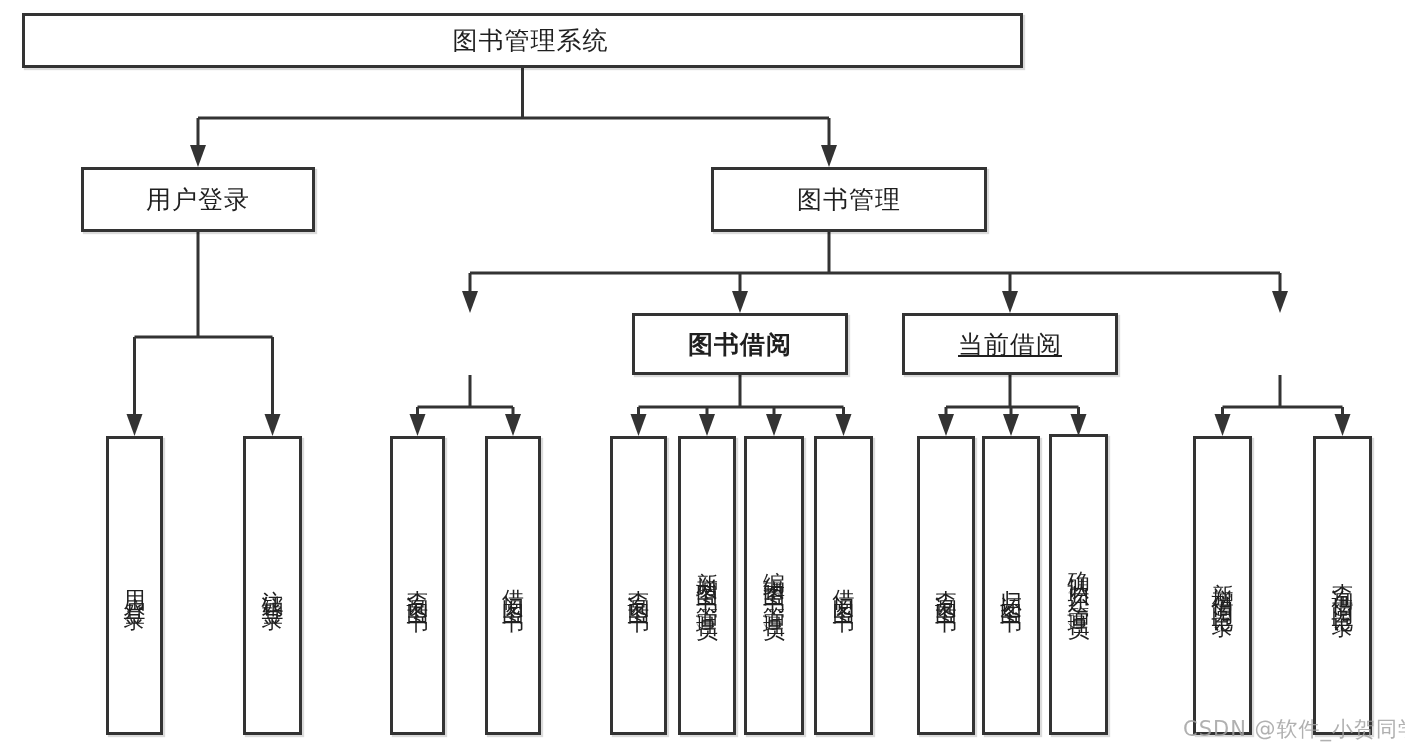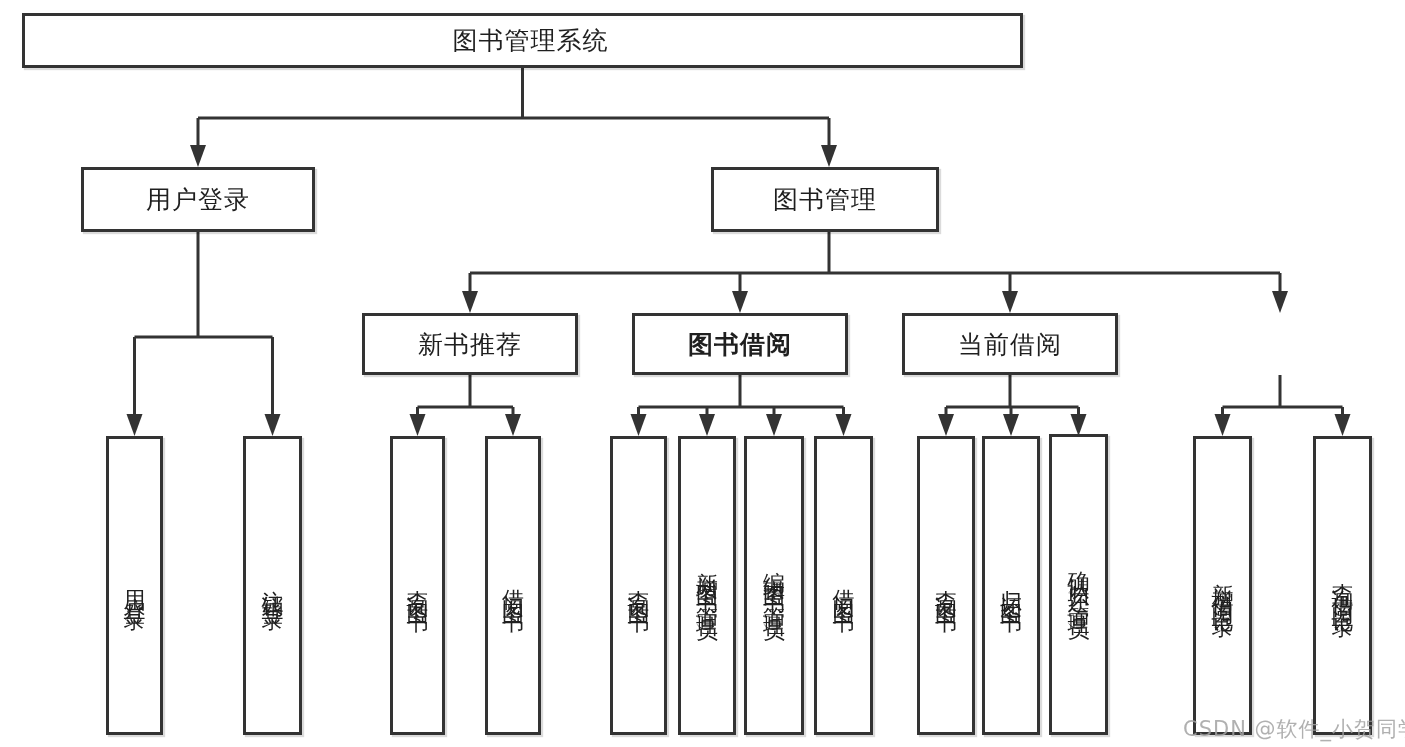--- a/index.html
+++ b/index.html
@@ -83,31 +83,28 @@
     </g>
   </svg>
 
   <div class="box h" style="left:22px;top:13px;width:1001px;height:55px;padding-left:16px;">
     <span class="lbl">图书管理系统</span>
   </div>
 
   <div class="box h" style="left:81px;top:167px;width:234px;height:65px;">
     <span class="lbl">用户登录</span>
   </div>
-  <div class="box h" style="left:711px;top:167px;width:228px;height:65px;">
+  <div class="box h" style="left:711px;top:167px;width:276px;height:65px;">
     <span class="lbl">图书管理</span>
   </div>
 
-  <div class="box h" style="left:362px;top:313px;width:216px;height:62px;">
-    <span class="lbl">新书推荐</span>
-  </div>
   <div class="box h" style="left:632px;top:313px;width:216px;height:62px;font-weight:bold;">
     <span class="lbl">图书借阅</span>
   </div>
-  <div class="box h" style="left:902px;top:313px;width:216px;height:62px;">
+  <div class="box h" style="left:902px;top:313px;width:216px;height:62px;text-decoration:underline;">
     <span class="lbl">当前借阅</span>
   </div>
 
   <div class="box v" style="left:106px;top:436px;width:57px;height:299px;">
     <span class="lbl">用户登录</span>
   </div>
   <div class="box v" style="left:243px;top:436px;width:59px;height:299px;">
     <span class="lbl">注销登录</span>
   </div>
 

